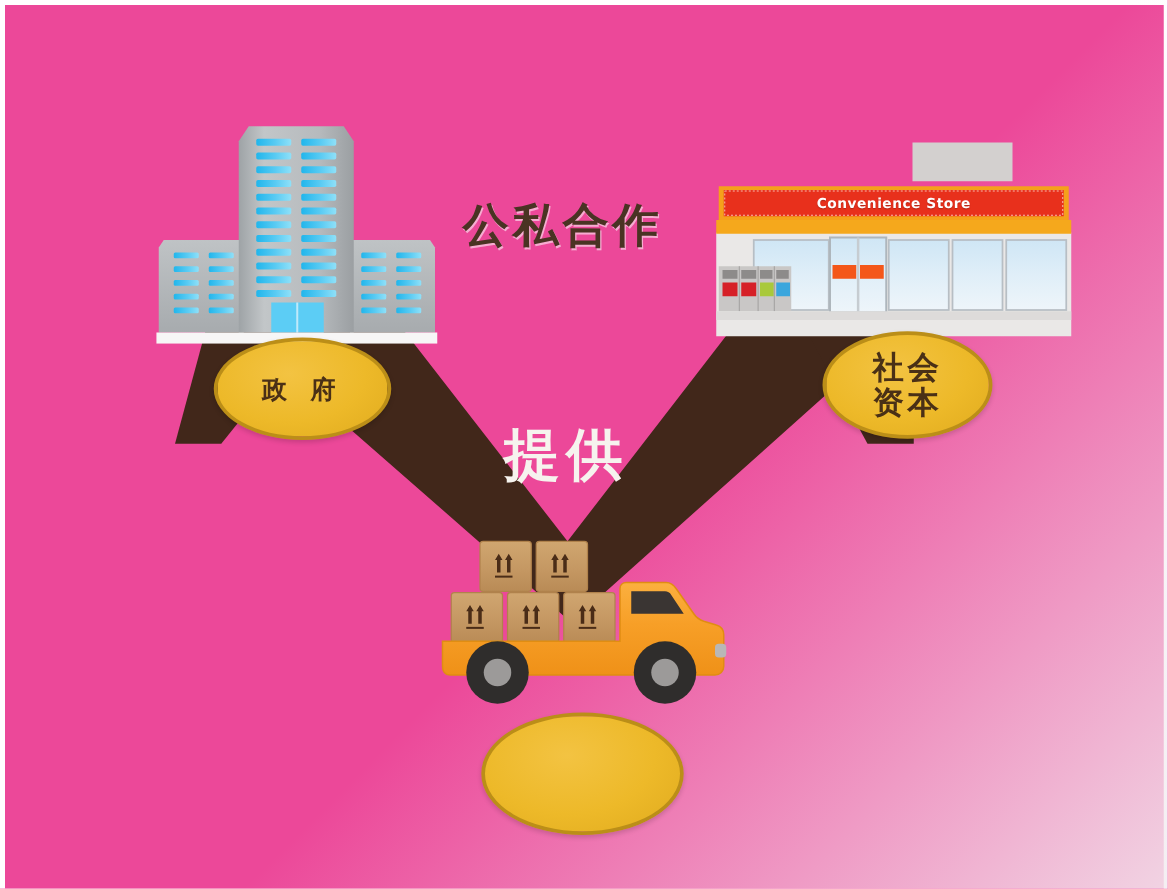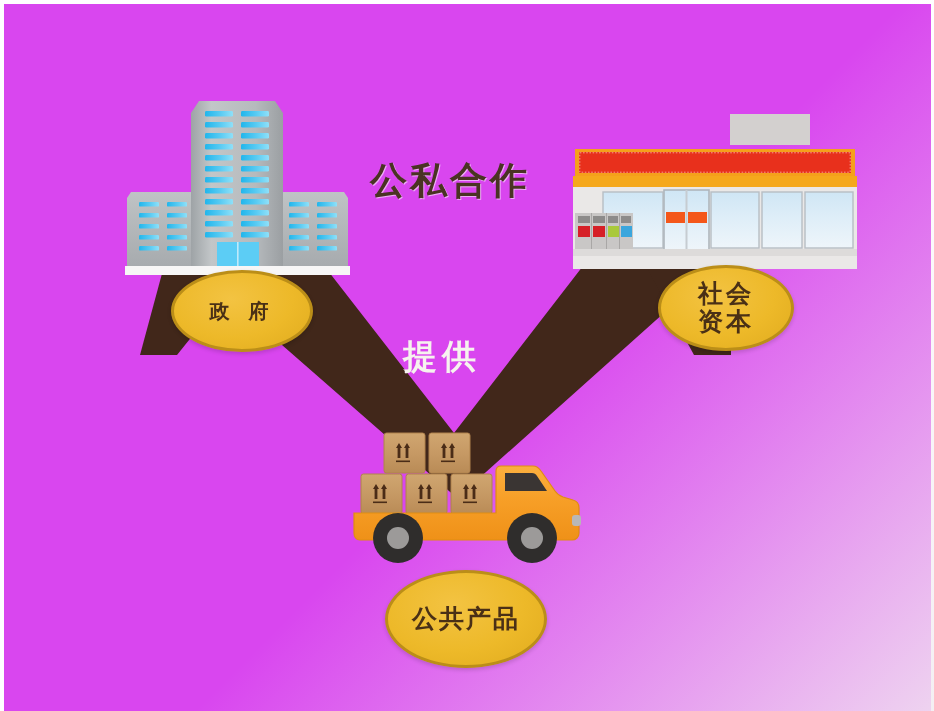--- a/index.html
+++ b/index.html
@@ -59,21 +59,21 @@
     font-weight: bold;
     letter-spacing: 3px;
     color: #4a3323;
     text-shadow: 1px 1px 0 rgba(255,255,255,0.55);
     white-space: nowrap;
   }
   #title-tigong {
     left: 403px;
     top: 334px;
     z-index: 6;
-    font-size: 34px;
+    font-size: 45px;
     font-weight: bold;
     letter-spacing: 5px;
     color: #f6f3ee;
     white-space: nowrap;
   }
 
   
   .badge {
     position: absolute;
     z-index: 7;
@@ -108,21 +108,21 @@
 
   
   #store { left: 565px; top: 100px; width: 300px; height: 170px; z-index: 4; }
 
   
   #truck { left: 350px; top: 425px; width: 240px; height: 155px; z-index: 5; }
 </style>
 </head>
 <body>
 
-<div id="canvas" style="background: #d946ef;">
+<div id="canvas" style="background: #ec4899;">
 
   <div class="layer" id="chevron">
     <svg width="934" height="320" viewBox="0 0 934 320" xmlns="http://www.w3.org/2000/svg">
 
       <polygon id="chevron-shape" points="287,38 454,253 620,38 731,38 731,73 457,318 177,73 177,38" fill="#41271a"></polygon>
 
       <polygon points="177,38 287,38 177,175 140,175" fill="#41271a"></polygon>
       <polygon points="620,38 731,38 731,175 694,175" fill="#41271a"></polygon>
     </svg>
   </div>
@@ -262,20 +262,24 @@
 
       <g stroke="#a9a7a6" stroke-width="1">
         <line x1="26.5" y1="113" x2="26.5" y2="149"></line>
         <line x1="41.5" y1="113" x2="41.5" y2="149"></line>
         <line x1="54.5" y1="113" x2="54.5" y2="149"></line>
       </g>
 
       <rect x="8" y="149" width="284" height="7" fill="#dddbda"></rect>
     </svg>
     
+    <div style="position:absolute; left:14px; top:54px; width:272px; height:17px;
+                display:flex; align-items:center; justify-content:center;
+                font-size:11px; font-weight:bold; letter-spacing:0.4px;
+                color:#ffffff; text-shadow:0 1px 1px rgba(0,0,0,0.25);">Convenience Store</div>
   </div>
 
   <div class="layer" id="truck">
     <svg width="240" height="155" viewBox="0 0 240 155" xmlns="http://www.w3.org/2000/svg">
       <defs>
         <linearGradient id="boxGrad" x1="0" y1="0" x2="0" y2="1">
           <stop offset="0%" stop-color="#d0a670"></stop>
           <stop offset="55%" stop-color="#c59863"></stop>
           <stop offset="100%" stop-color="#b98b56"></stop>
         </linearGradient>
@@ -353,20 +357,19 @@
 
   <div class="badge" id="badge-capital" style="border-color: rgb(187, 142, 24); color: rgb(74, 48, 22);">
     <div>
       <span>社会</span>
       <span>资本</span>
     </div>
   </div>
 
   <div class="badge" id="badge-product" style="border-color: rgb(187, 142, 24); color: rgb(74, 48, 22);">
     <div>
-      <span>公共产品</span>
     </div>
   </div>
 
   <div class="edge-top"></div>
   <div class="edge-left"></div>
   <div class="edge-right"></div>
 </div>
 
 </body></html>

